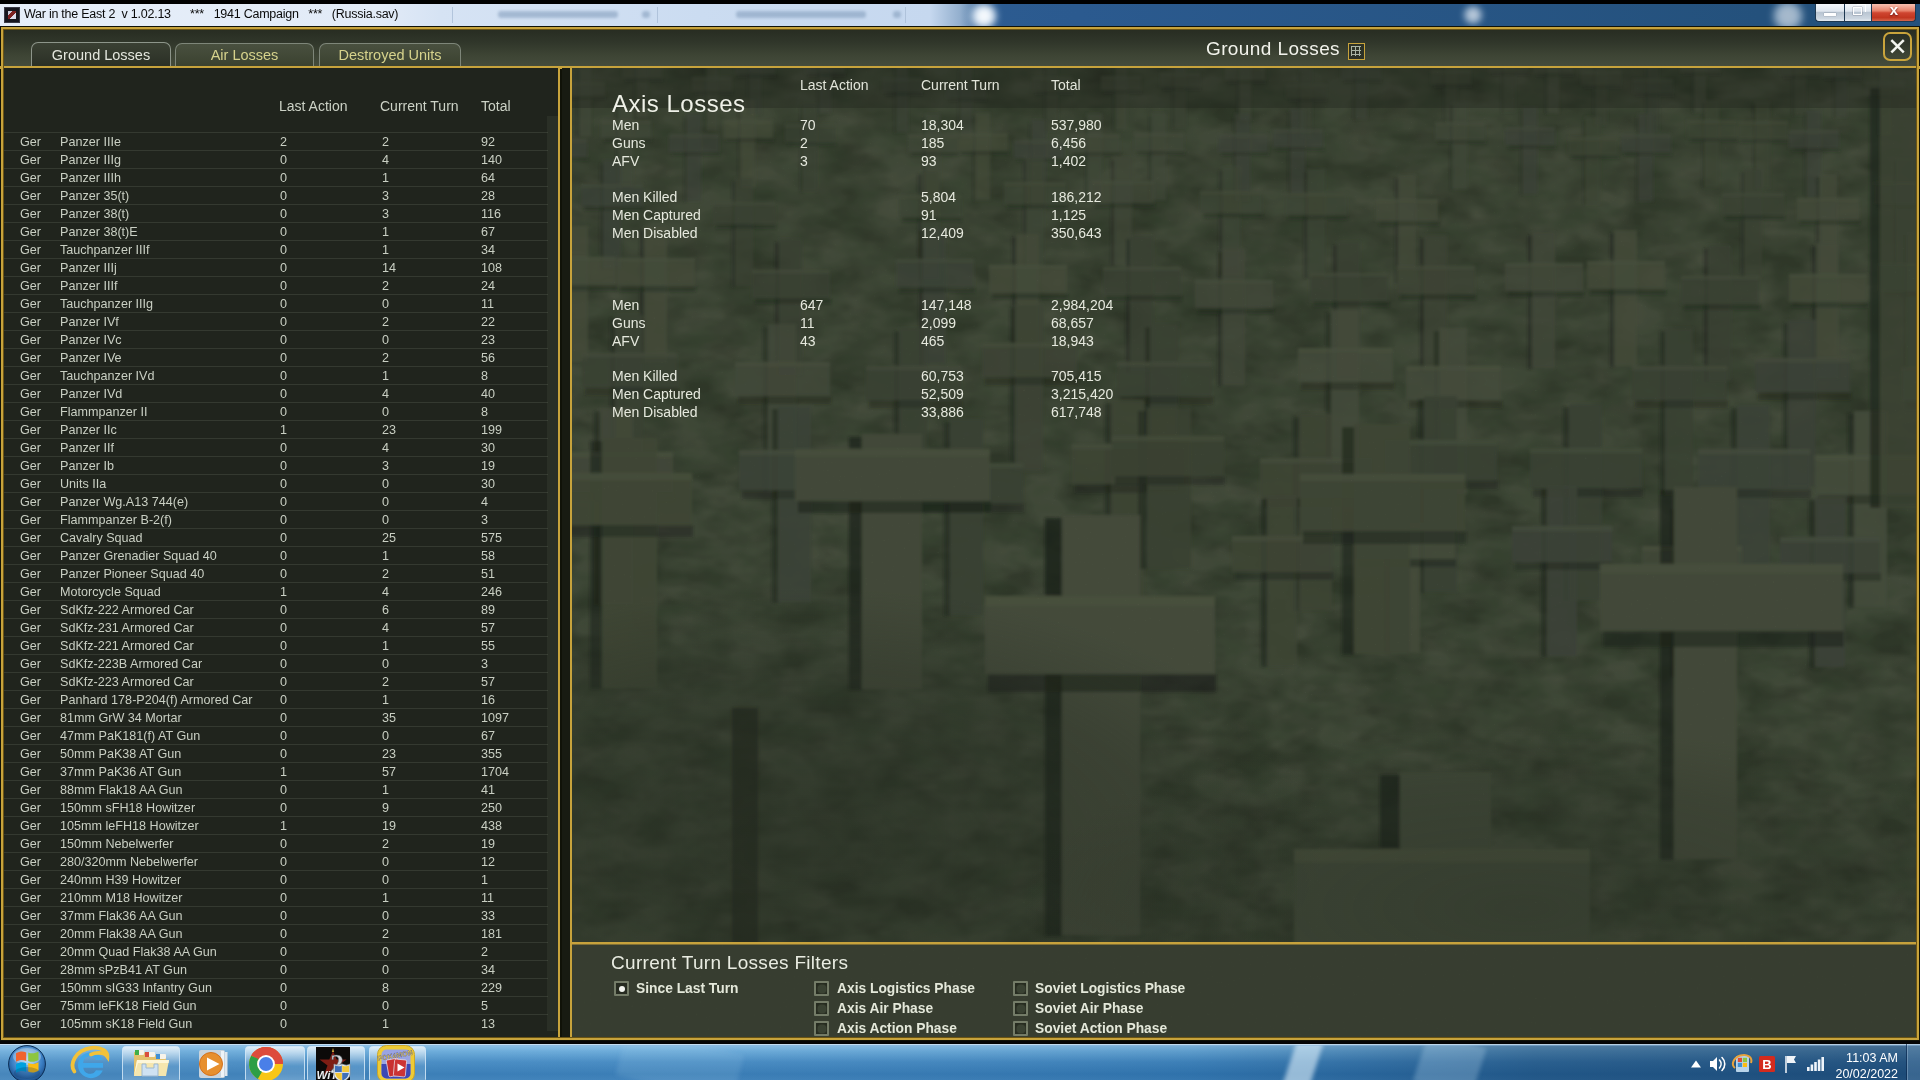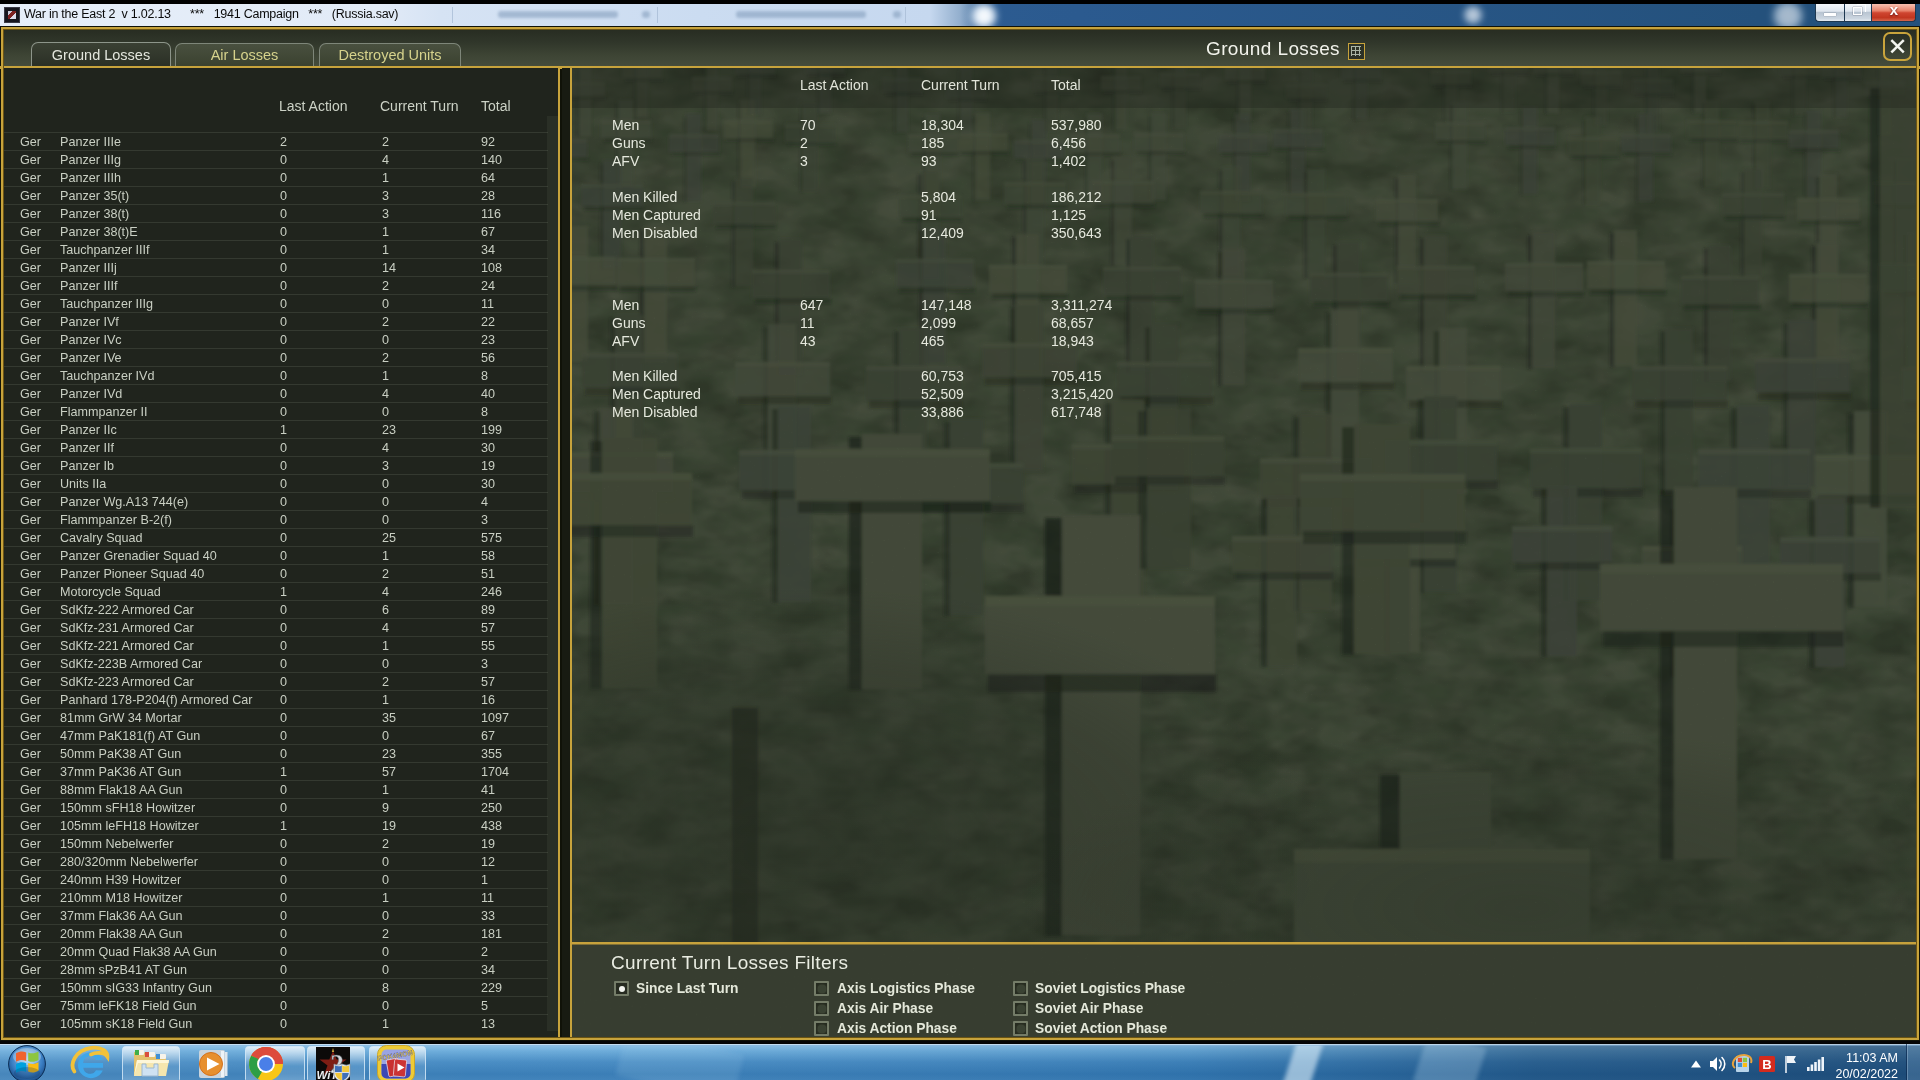--- a/index.html
+++ b/index.html
@@ -1019,20 +1019,23 @@
 <rect width="1347" height="40" fill="#20261c" opacity="0.35"></rect>
 <ellipse cx="230" cy="780" rx="520" ry="260" fill="url(#dk)"></ellipse>
 <ellipse cx="950" cy="840" rx="500" ry="180" fill="url(#dk)" opacity="0.7"></ellipse>
 <rect x="0" y="876" width="1347" height="96" fill="#3e4536"></rect>
 <rect x="0" y="876" width="1347" height="96" filter="url(#noiseD)" opacity="0.10"></rect>
 <rect x="0" y="874" width="1347" height="2.5" fill="#c7a23c"></rect>
 </svg>
 <div class="rhead" style="left:228px">Last Action</div>
 <div class="rhead" style="left:349px">Current Turn</div>
 <div class="rhead" style="left:479px">Total</div>
+<div class="sect" style="top:21px;height:30px;line-height:30px">
+          <span style="left:40px" class="rl">Axis Losses</span>
+        </div>
 <div class="rrow" style="top:48px;height:18px;line-height:18px">
           <span style="left:40px" class="rl">Men</span>
           <span style="left:228px" class="rv">70</span>
           <span style="left:349px" class="rv">18,304</span>
           <span style="left:479px" class="rv">537,980</span>
         </div>
 <div class="rrow" style="top:66px;height:18px;line-height:18px">
           <span style="left:40px" class="rl">Guns</span>
           <span style="left:228px" class="rv">2</span>
           <span style="left:349px" class="rv">185</span>
@@ -1056,21 +1059,21 @@
         </div>
 <div class="rrow" style="top:156px;height:18px;line-height:18px">
           <span style="left:40px" class="rl">Men Disabled</span>
           <span style="left:349px" class="rv">12,409</span>
           <span style="left:479px" class="rv">350,643</span>
         </div>
 <div class="rrow" style="top:228px;height:18px;line-height:18px">
           <span style="left:40px" class="rl">Men</span>
           <span style="left:228px" class="rv">647</span>
           <span style="left:349px" class="rv">147,148</span>
-          <span style="left:479px" class="rv">3,311,274</span>
+          <span style="left:479px" class="rv">2,984,204</span>
         </div>
 <div class="rrow" style="top:246px;height:18px;line-height:18px">
           <span style="left:40px" class="rl">Guns</span>
           <span style="left:228px" class="rv">11</span>
           <span style="left:349px" class="rv">2,099</span>
           <span style="left:479px" class="rv">68,657</span>
         </div>
 <div class="rrow" style="top:264px;height:18px;line-height:18px">
           <span style="left:40px" class="rl">AFV</span>
           <span style="left:228px" class="rv">43</span>

